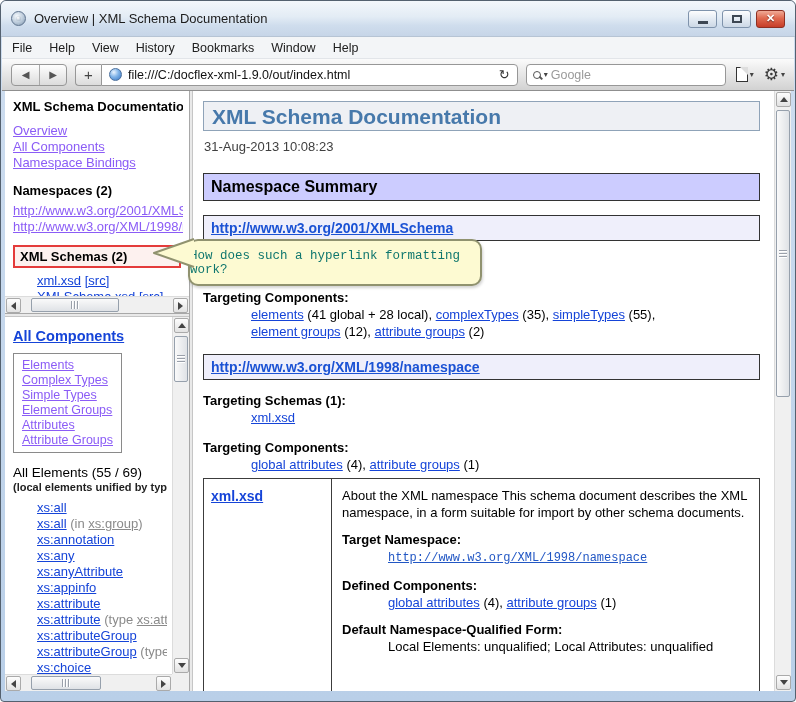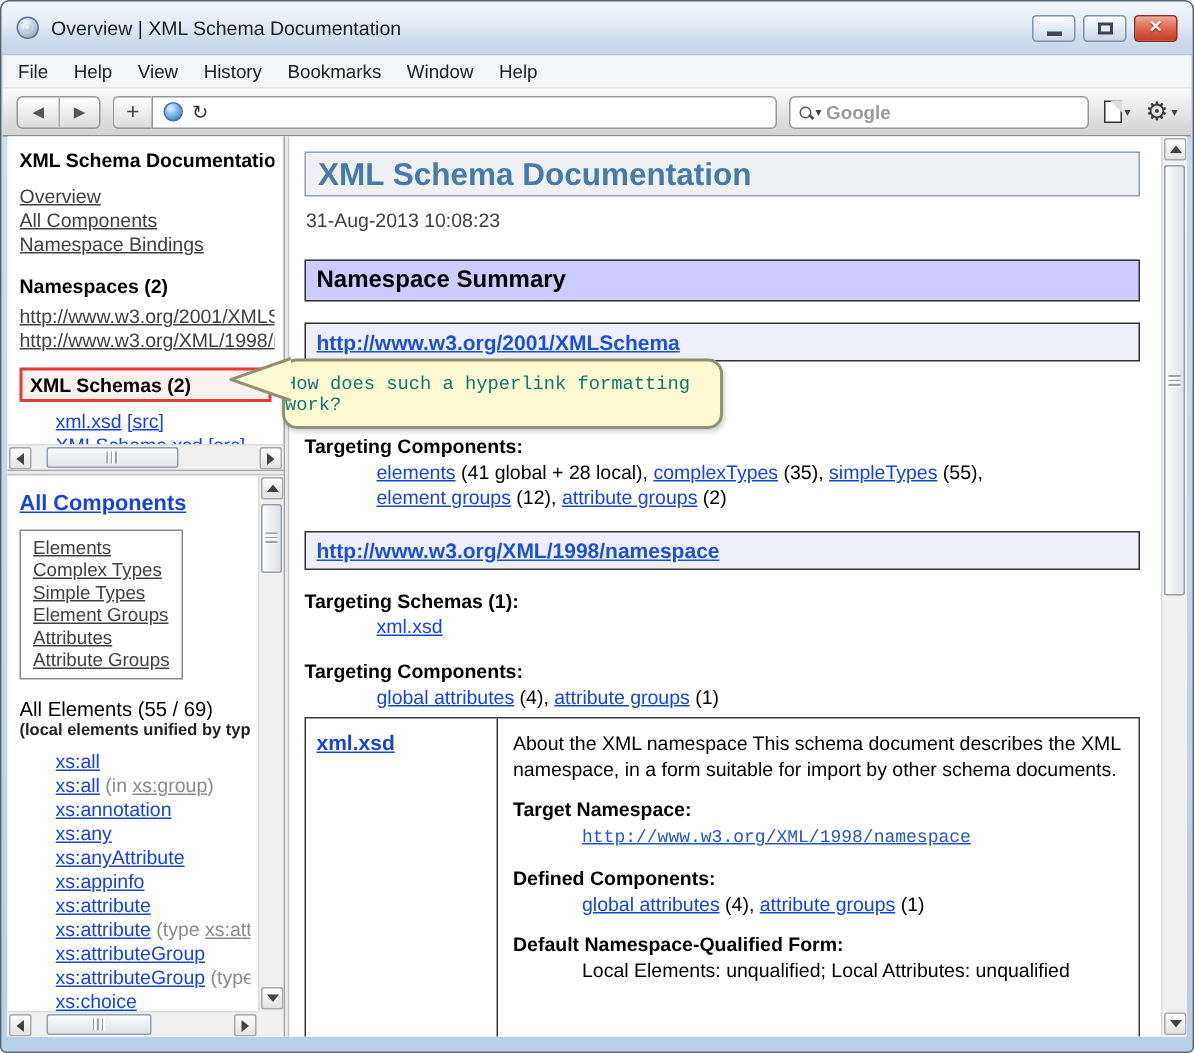--- a/index.html
+++ b/index.html
@@ -44,39 +44,39 @@
   .globe { width:13px; height:13px; border-radius:50%; border:1px solid #4a6f9d; flex:0 0 auto;
            background:radial-gradient(circle at 35% 30%,#eaf4ff 0%,#7fb3e8 45%,#3572c0 100%); }
   .urltext { font-size:12.5px; color:#111; white-space:nowrap; overflow:hidden; flex:1; }
   .refresh { font-size:13px; color:#333; cursor:pointer; flex:0 0 auto; }
   .searchfield { width:200px; height:22px; border:1px solid #979797; border-radius:4px; background:#fff;
                  display:flex; align-items:center; padding:0 6px; gap:3px; flex:0 0 auto; }
   .mag { width:8px; height:8px; border:1.5px solid #555; border-radius:50%; position:relative; flex:0 0 auto; }
   .mag::after { content:""; position:absolute; width:4px; height:1.5px; background:#555;
                 transform:rotate(45deg); right:-3px; bottom:-1px; }
   .caret { font-size:8px; color:#444; }
-  .searchinput { border:none; outline:none; flex:1; font-size:12.5px; font-family:"Liberation Sans",sans-serif; min-width:10px; background:transparent;font-weight:bold; }
+  .searchinput { border:none; outline:none; flex:1; font-size:12.5px; font-family:"Liberation Sans",sans-serif; min-width:10px; background:transparent; }
   .searchinput::placeholder { color:#9a9a9a; }
   .toolicons { display:flex; align-items:center; gap:10px; flex:0 0 auto; padding-left:2px; }
   .pagewrap,.gearwrap { display:flex; align-items:center; gap:2px; cursor:pointer; }
   .page-icon { width:12px; height:15px; border:1.5px solid #333; background:#fff; position:relative; }
   .page-icon::after { content:""; position:absolute; top:-1px; right:-1px; width:0; height:0;
                       border:4px solid; border-color:#dedede #dedede transparent transparent; }
   .gear { font-size:17px; color:#3a3a3a; line-height:1; }
 
   
   .content { position:absolute; top:90px; left:4px; right:4px; bottom:10px; background:#fff; display:flex; }
   .sidebar { width:184px; display:flex; flex-direction:column; background:#fff; }
   .v-divider { width:4px; background:#e9e9e9; border-left:1px solid #a8a8a8; border-right:1px solid #c6c6c6; }
   .h-divider { height:4px; background:#e9e9e9; border-top:1px solid #a8a8a8; border-bottom:1px solid #c6c6c6; }
   .pane-top { height:222px; position:relative; overflow:hidden; padding:8px 6px 18px 8px; }
   .pane-bottom { flex:1; position:relative; overflow:hidden; padding:8px 22px 18px 8px; }
 
   .sb-title { font-size:13px; font-weight:bold; color:#000; white-space:nowrap; overflow:hidden; margin-bottom:9px; }
-  .s-link { display:block; font-size:13px; line-height:16px; color:#404040; text-decoration:underline; cursor:pointer;
+  .s-link { display:block; font-size:13px; line-height:16px; color:#8b5cf6; text-decoration:underline; cursor:pointer;
             white-space:nowrap; overflow:hidden; }
   .sb-head { font-size:13px; font-weight:bold; color:#000; margin:12px 0 5px; white-space:nowrap; overflow:hidden; }
   .schemas-box { border:2px solid #e43b3b; background:#fdf1ef; padding:2px 5px; margin:10px 2px 5px 0; }
   .schemas-box .sb-head { margin:0; }
   .schema-row,.element-row { font-size:13px; line-height:16px; white-space:nowrap; overflow:hidden;margin-left:24px; }
 
   .all-comp { display:inline-block; font-size:14.5px; font-weight:bold; color:#1544d8; text-decoration:underline;
               cursor:pointer; margin:3px 0 9px; }
   .kinds-box { border:1px solid #8a8a8a; padding:4px 8px; width:fit-content; margin-bottom:12px; }
   .kinds-box .s-link { font-size:12.5px; line-height:15px; }
@@ -171,20 +171,21 @@
 
   <div class="toolbar">
     <div class="navgroup">
       <span class="navbtn">◀</span>
       <span class="navbtn">▶</span>
     </div>
     <div class="urlgroup">
       <span class="plusbtn">+</span>
       <div class="urlfield">
         <span class="globe"></span>
+        <span class="urltext">file:///C:/docflex-xml-1.9.0/out/index.html</span>
         <span class="refresh">↻</span>
       </div>
     </div>
     <div class="searchfield">
       <span class="mag"></span>
       <span class="caret">▾</span>
       <input class="searchinput" placeholder="Google" style="">
     </div>
     <div class="toolicons">
       <span class="pagewrap">

